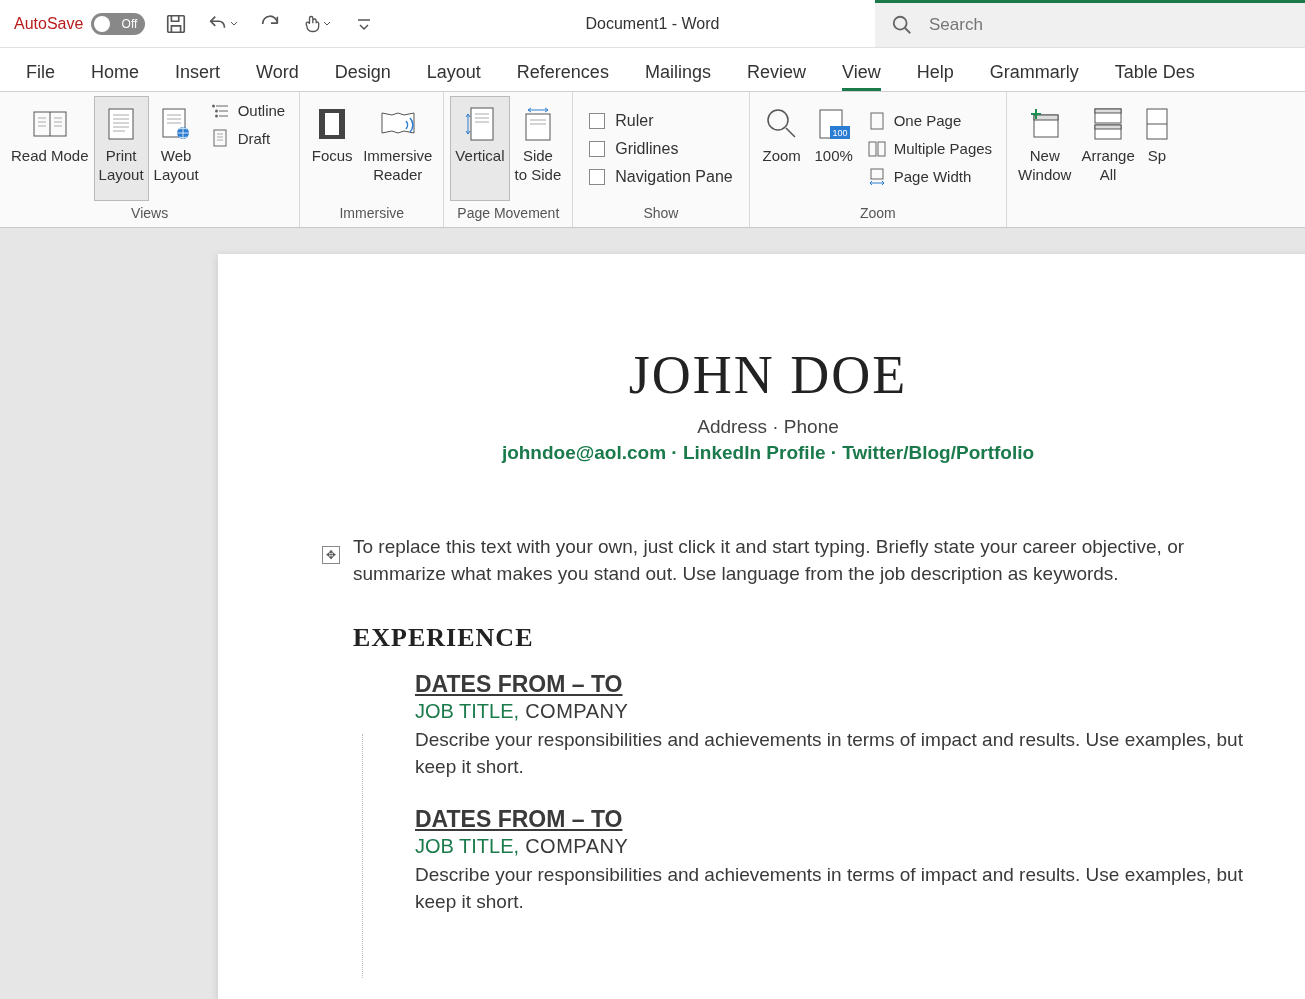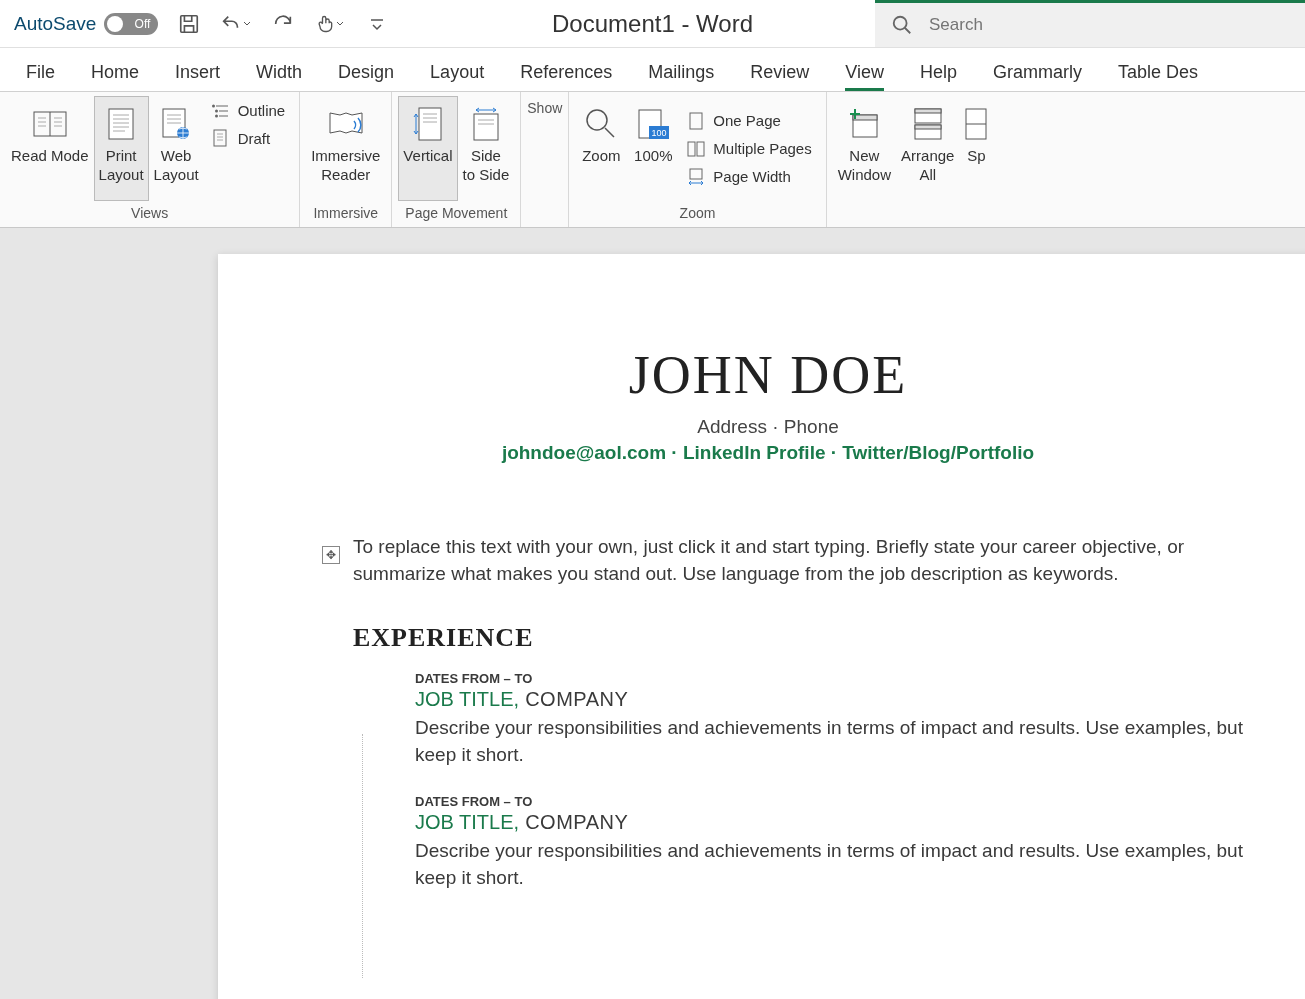--- a/index.html
+++ b/index.html
@@ -1,28 +1,28 @@
 <!DOCTYPE html>
 <html><head>
 <meta charset="utf-8">
 <style>
 * { margin: 0; padding: 0; box-sizing: border-box; font-family: "Segoe UI", Arial, sans-serif; }
 body { background: #e6e6e6; overflow: hidden; width: 1305px; height: 999px; }
 
 
 .titlebar { height: 48px; background: #fff; display: flex; align-items: center; position: relative; border-bottom: 1px solid #e0e0e0; }
 .autosave-wrap { display: flex; align-items: center; gap: 8px; padding-left: 14px; }
-.autosave-label { font-size: 19px; color: #0c4a6e; }
+.autosave-label { font-size: 16px; color: #b91c1c; }
 .toggle { width: 54px; height: 22px; background: #888; border-radius: 11px; position: relative; display: flex; align-items: center; }
 .toggle-knob { width: 16px; height: 16px; background: #fff; border-radius: 50%; position: absolute; left: 3px; }
 .toggle-text { color: #fff; font-size: 12px; position: absolute; right: 8px; }
 .qat { display: flex; align-items: center; gap: 14px; margin-left: 18px; }
 .qat-btn { width: 26px; height: 26px; display: flex; align-items: center; justify-content: center; cursor: pointer; }
 .qat-btn svg { stroke: #555; fill: none; }
-.doc-title { position: absolute; left: 50%; transform: translateX(-50%); font-size: 24px; color: #333; }
+.doc-title { position: absolute; left: 50%; transform: translateX(-50%); font-size: 16px; color: #333; }
 .searchbox { position: absolute; right: 0; top: 0; bottom: 0; width: 430px; background: #f0f0f0; display: flex; align-items: center; padding: 0 16px; border-top: 3px solid #1a7a4b; }
 .searchbox svg { stroke: #666; fill: none; margin-right: 16px; }
 .searchbox input { border: none; background: transparent; font-size: 17px; color: #666; outline: none; width: 100%; }
 
 
 .tabs { height: 44px; background: #fff; display: flex; align-items: flex-end; padding-left: 8px; gap: 0; border-bottom: 1px solid #d0d0d0; }
 .tab { padding: 10px 18px 8px 18px; font-size: 18px; color: #333; cursor: pointer; position: relative; }
 .tab.active::after { content: ""; position: absolute; bottom: 0; left: 18px; right: 18px; height: 3px; background: #1a7a4b; }
 
 
@@ -46,21 +46,21 @@
 .table-handle { position: absolute; left: 322px; top: 318px; width: 18px; height: 18px; border: 1px solid #888; background: #fff; display: flex; align-items: center; justify-content: center; }
 .table-handle::before { content: "✥"; font-size: 12px; color: #555; }
 
 .resume-name { font-family: Georgia, "Times New Roman", serif; font-size: 54px; font-weight: normal; text-align: center; color: #222; letter-spacing: 2px; margin-top: 30px;}
 .resume-contact1 { text-align: center; font-size: 19px; color: #444; margin-top: 10px; }
 .resume-contact2 { text-align: center; font-size: 19px; color: #1a7a4b; font-weight: 600; margin-top: 4px; }
 .resume-body { padding: 70px 50px 0 135px; }
 .intro { font-size: 19px; color: #3a3a3a; line-height: 1.4; }
 .section-h { font-family: Georgia, "Times New Roman", serif; font-size: 26px; font-weight: bold; color: #222; margin-top: 36px; letter-spacing: 1px; }
 .exp-block { margin-left: 62px; margin-top: 18px; position: relative; }
-.exp-dates { font-size: 13px; font-weight: 600; color: #3a3a3a; }
+.exp-dates { font-size: 23px; font-weight: 600; color: #3a3a3a; text-decoration: underline; }
 .exp-title-row { font-size: 20px; margin-top: 2px; }
 .exp-jobtitle { color: #1a7a4b; font-weight: 400; margin-top: 23px; }
 .exp-company { color: #3a3a3a; font-weight: 400; letter-spacing: 0.5px;}
 .exp-desc { font-size: 19px; color: #3a3a3a; line-height: 1.4; margin-top: 4px; }
 
 svg { flex-shrink: 0; }
 </style>
 </head>
 <body>
 
@@ -113,21 +113,21 @@
         <path d="M21 21l-6-6"></path>
       </svg>
     <input placeholder="Search" style="">
   </div>
 </div>
 
 <div class="tabs">
   <div class="tab">File</div>
   <div class="tab">Home</div>
   <div class="tab">Insert</div>
-  <div class="tab">Width</div>
+  <div class="tab">Word</div>
   <div class="tab">Design</div>
   <div class="tab">Layout</div>
   <div class="tab">References</div>
   <div class="tab">Mailings</div>
   <div class="tab">Review</div>
   <div class="tab active">View</div>
   <div class="tab">Help</div>
   <div class="tab">Grammarly</div>
   <div class="tab">Table Des</div>
 </div>
@@ -202,20 +202,29 @@
         </div>
       </div>
     </div>
     <div class="group-label">Views</div>
   </div>
 
   <div class="group">
     <div class="group-row">
       <div class="big-btn">
         <div class="icon-slot">
+          <svg width="30" height="34" viewBox="0 0 30 34">
+              <rect x="2" y="2" width="26" height="30" fill="#444" stroke="none"></rect>
+              <rect x="8" y="6" width="14" height="22" fill="#fff"></rect>
+            </svg>
+        </div>
+        <div class="lbl">Focus</div>
+      </div>
+      <div class="big-btn">
+        <div class="icon-slot">
           <svg width="40" height="34" viewBox="0 0 40 34">
               <path d="M4 6v20l10-2 6 2 6-2 10 2V6l-10 2-6-2-6 2z" fill="#fff" stroke="#555"></path>
               <path d="M28 14a6 6 0 010 8M32 11a10 10 0 010 14" stroke="#2b7cd3" fill="none" stroke-width="1.5"></path>
             </svg>
         </div>
         <div class="lbl" style="white-space:pre-line;">Immersive
 Reader</div>
       </div>
     </div>
     <div class="group-label">Immersive</div>
@@ -245,20 +254,36 @@
             </svg>
         </div>
         <div class="lbl" style="white-space:pre-line;">Side
 to Side</div>
       </div>
     </div>
     <div class="group-label">Page Movement</div>
   </div>
 
   <div class="group">
+    <div class="group-row">
+      <div class="check-col">
+        <div class="check-item">
+            <div class="checkbox"></div>
+            <span>Ruler</span>
+          </div>
+        <div class="check-item">
+            <div class="checkbox"></div>
+            <span>Gridlines</span>
+          </div>
+        <div class="check-item">
+            <div class="checkbox"></div>
+            <span>Navigation Pane</span>
+          </div>
+      </div>
+    </div>
     <div class="group-label">Show</div>
   </div>
 
   <div class="group">
     <div class="group-row">
       <div class="big-btn">
         <div class="icon-slot">
           <svg width="36" height="36" viewBox="0 0 36 36">
               <circle cx="14" cy="14" r="10" fill="none" stroke="#555" stroke-width="1.5"></circle>
               <path d="M22 22l9 9" stroke="#555" stroke-width="1.5"></path>

